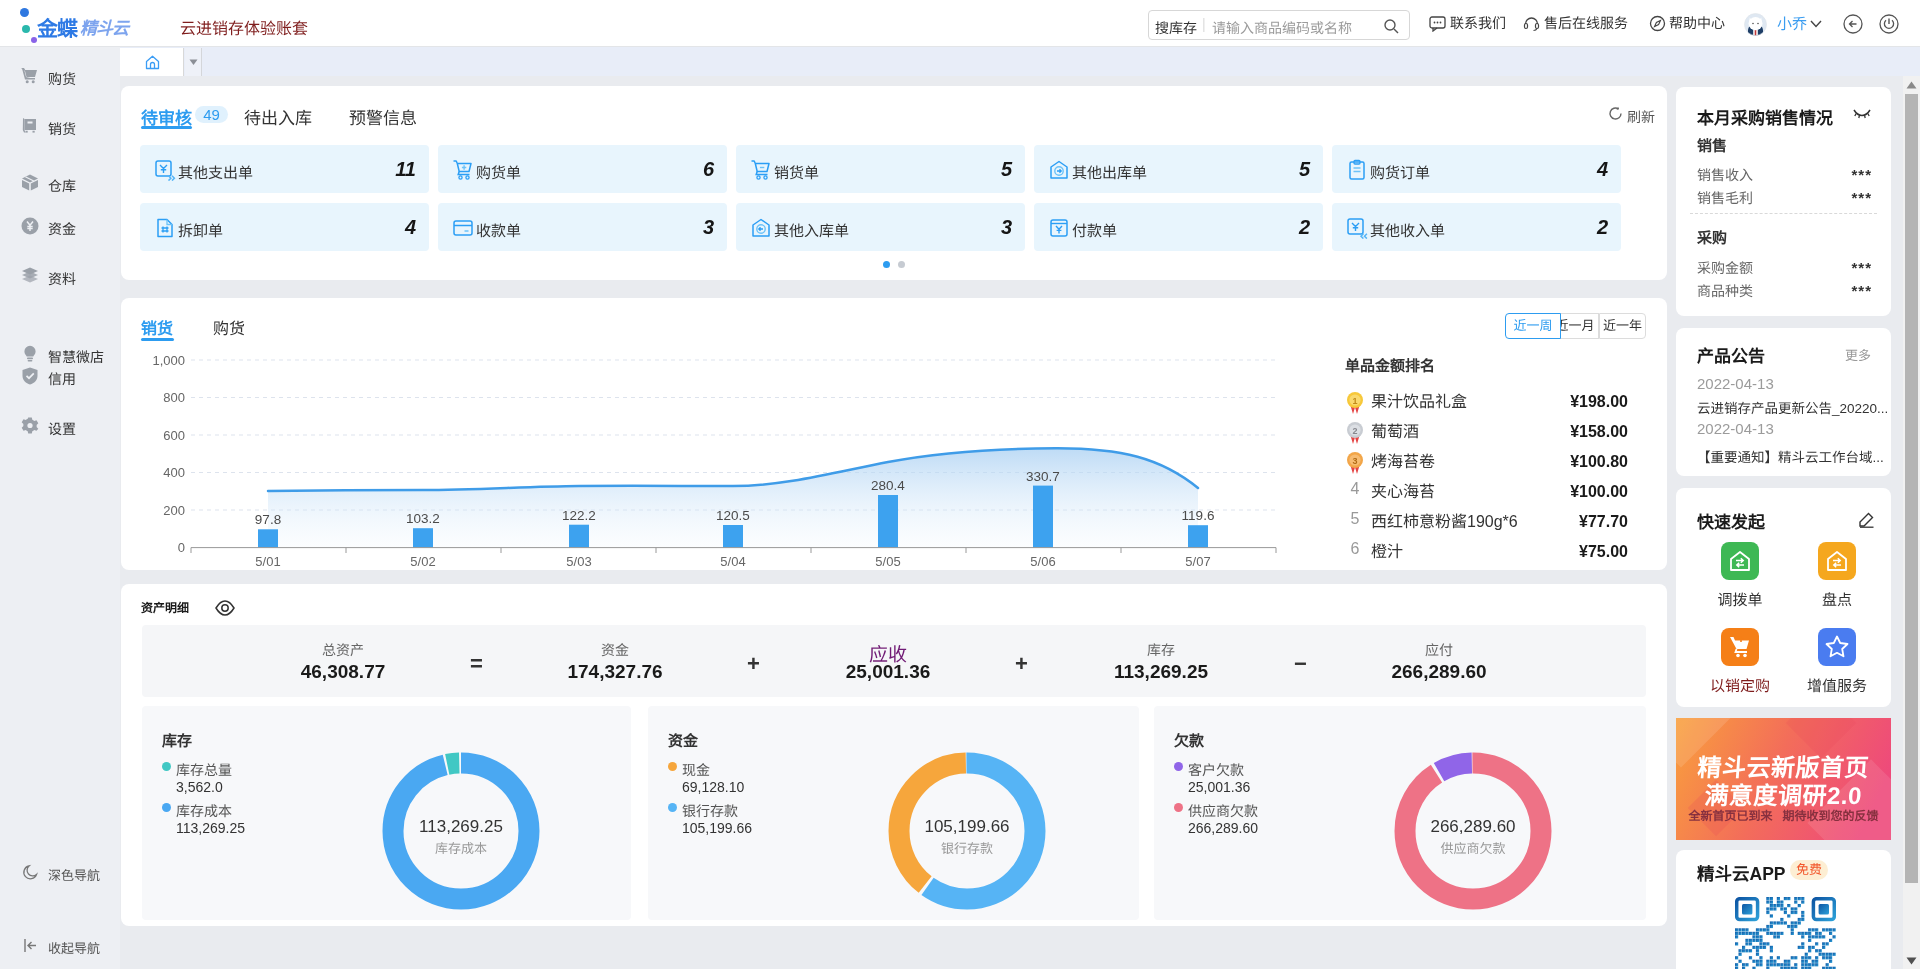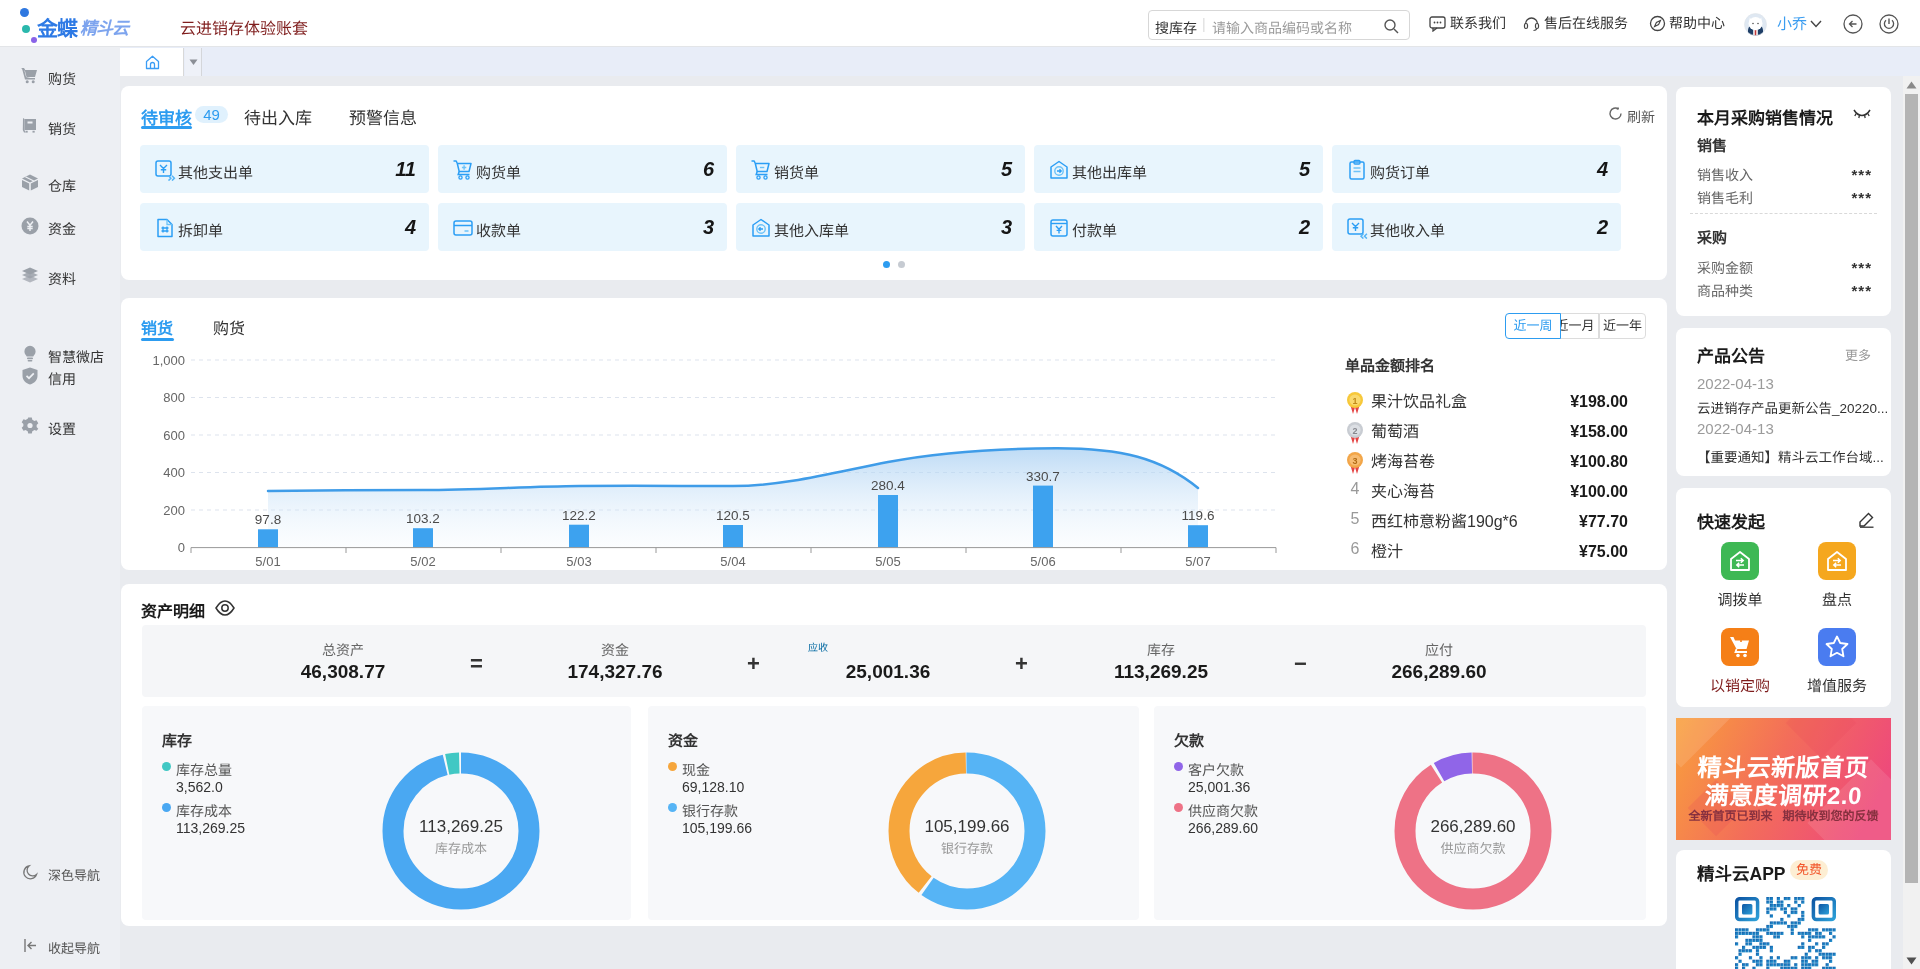--- a/index.html
+++ b/index.html
@@ -450,34 +450,34 @@
   </svg>
   <div class="abs" style="left:1250px;top:89px;font-size:16px;color:#333;line-height:30px;">
     果汁饮品礼盒<br>葡萄酒<br>烤海苔卷<br>夹心海苔<br>西红柿意粉酱190g*6<br>橙汁
   </div>
   <div class="abs" style="left:1320px;top:89px;width:187px;font-size:16px;font-weight:bold;color:#1a1a1a;line-height:30px;text-align:right;">
     ¥198.00<br>¥158.00<br>¥100.80<br>¥100.00<br>¥77.70<br>¥75.00
   </div>
 </div>
 
 <div class="card" id="card3" style="left:121px;top:584px;width:1546px;height:342px;">
-  <div class="abs" style="left:20px;top:14px;font-size:16px;font-weight:bold;color:#1b1b1b;">资产明细</div>
+  <div class="abs" style="left:20px;top:14px;font-size:12px;font-weight:bold;color:#1b1b1b;">资产明细</div>
   <svg class="abs" style="left:94px;top:16px;" width="20" height="16" viewBox="0 0 20 16">
       <path d="M1 8 C4 3 7 1 10 1 C13 1 16 3 19 8 C16 13 13 15 10 15 C7 15 4 13 1 8 Z" fill="none" stroke="#333" stroke-width="1.5"></path>
       <circle cx="10" cy="8" r="3.2" fill="none" stroke="#333" stroke-width="1.5"></circle>
     </svg>
 
   <div class="abs" style="left:21px;top:41px;width:1504px;height:72px;background:#f5f6f8;border-radius:4px;">
     <div class="abs" style="left:121px;top:14px;width:160px;text-align:center;font-size:14px;color:#666;">总资产</div>
     <div class="abs" style="left:121px;top:36px;width:160px;text-align:center;font-size:19px;font-weight:bold;color:#1a1a1a;">46,308.77</div>
     <div class="abs" style="left:328px;top:26px;font-size:22px;font-weight:bold;color:#333;">=</div>
     <div class="abs" style="left:393px;top:14px;width:160px;text-align:center;font-size:14px;color:#666;">资金</div>
     <div class="abs" style="left:393px;top:36px;width:160px;text-align:center;font-size:19px;font-weight:bold;color:#1a1a1a;">174,327.76</div>
     <div class="abs" style="left:605px;top:26px;font-size:22px;font-weight:bold;color:#333;">+</div>
-    <div class="abs" style="left:666px;top:14px;width:160px;font-size:10px;color:#0369a1;">应收</div>
+    <div class="abs" style="left:666px;top:14px;width:160px;text-align:center;font-size:19px;color:#701a75;">应收</div>
     <div class="abs" style="left:666px;top:36px;width:160px;text-align:center;font-size:19px;font-weight:bold;color:#1a1a1a;">25,001.36</div>
     <div class="abs" style="left:873px;top:26px;font-size:22px;font-weight:bold;color:#333;">+</div>
     <div class="abs" style="left:939px;top:14px;width:160px;text-align:center;font-size:14px;color:#666;">库存</div>
     <div class="abs" style="left:939px;top:36px;width:160px;text-align:center;font-size:19px;font-weight:bold;color:#1a1a1a;">113,269.25</div>
     <div class="abs" style="left:1152px;top:26px;font-size:22px;font-weight:bold;color:#333;">−</div>
     <div class="abs" style="left:1217px;top:14px;width:160px;text-align:center;font-size:14px;color:#666;">应付</div>
     <div class="abs" style="left:1217px;top:36px;width:160px;text-align:center;font-size:19px;font-weight:bold;color:#1a1a1a;">266,289.60</div>
   </div>
 
   <div class="abs" style="left:21px;top:122px;width:489px;height:214px;background:#f7f8fa;border-radius:4px;">

